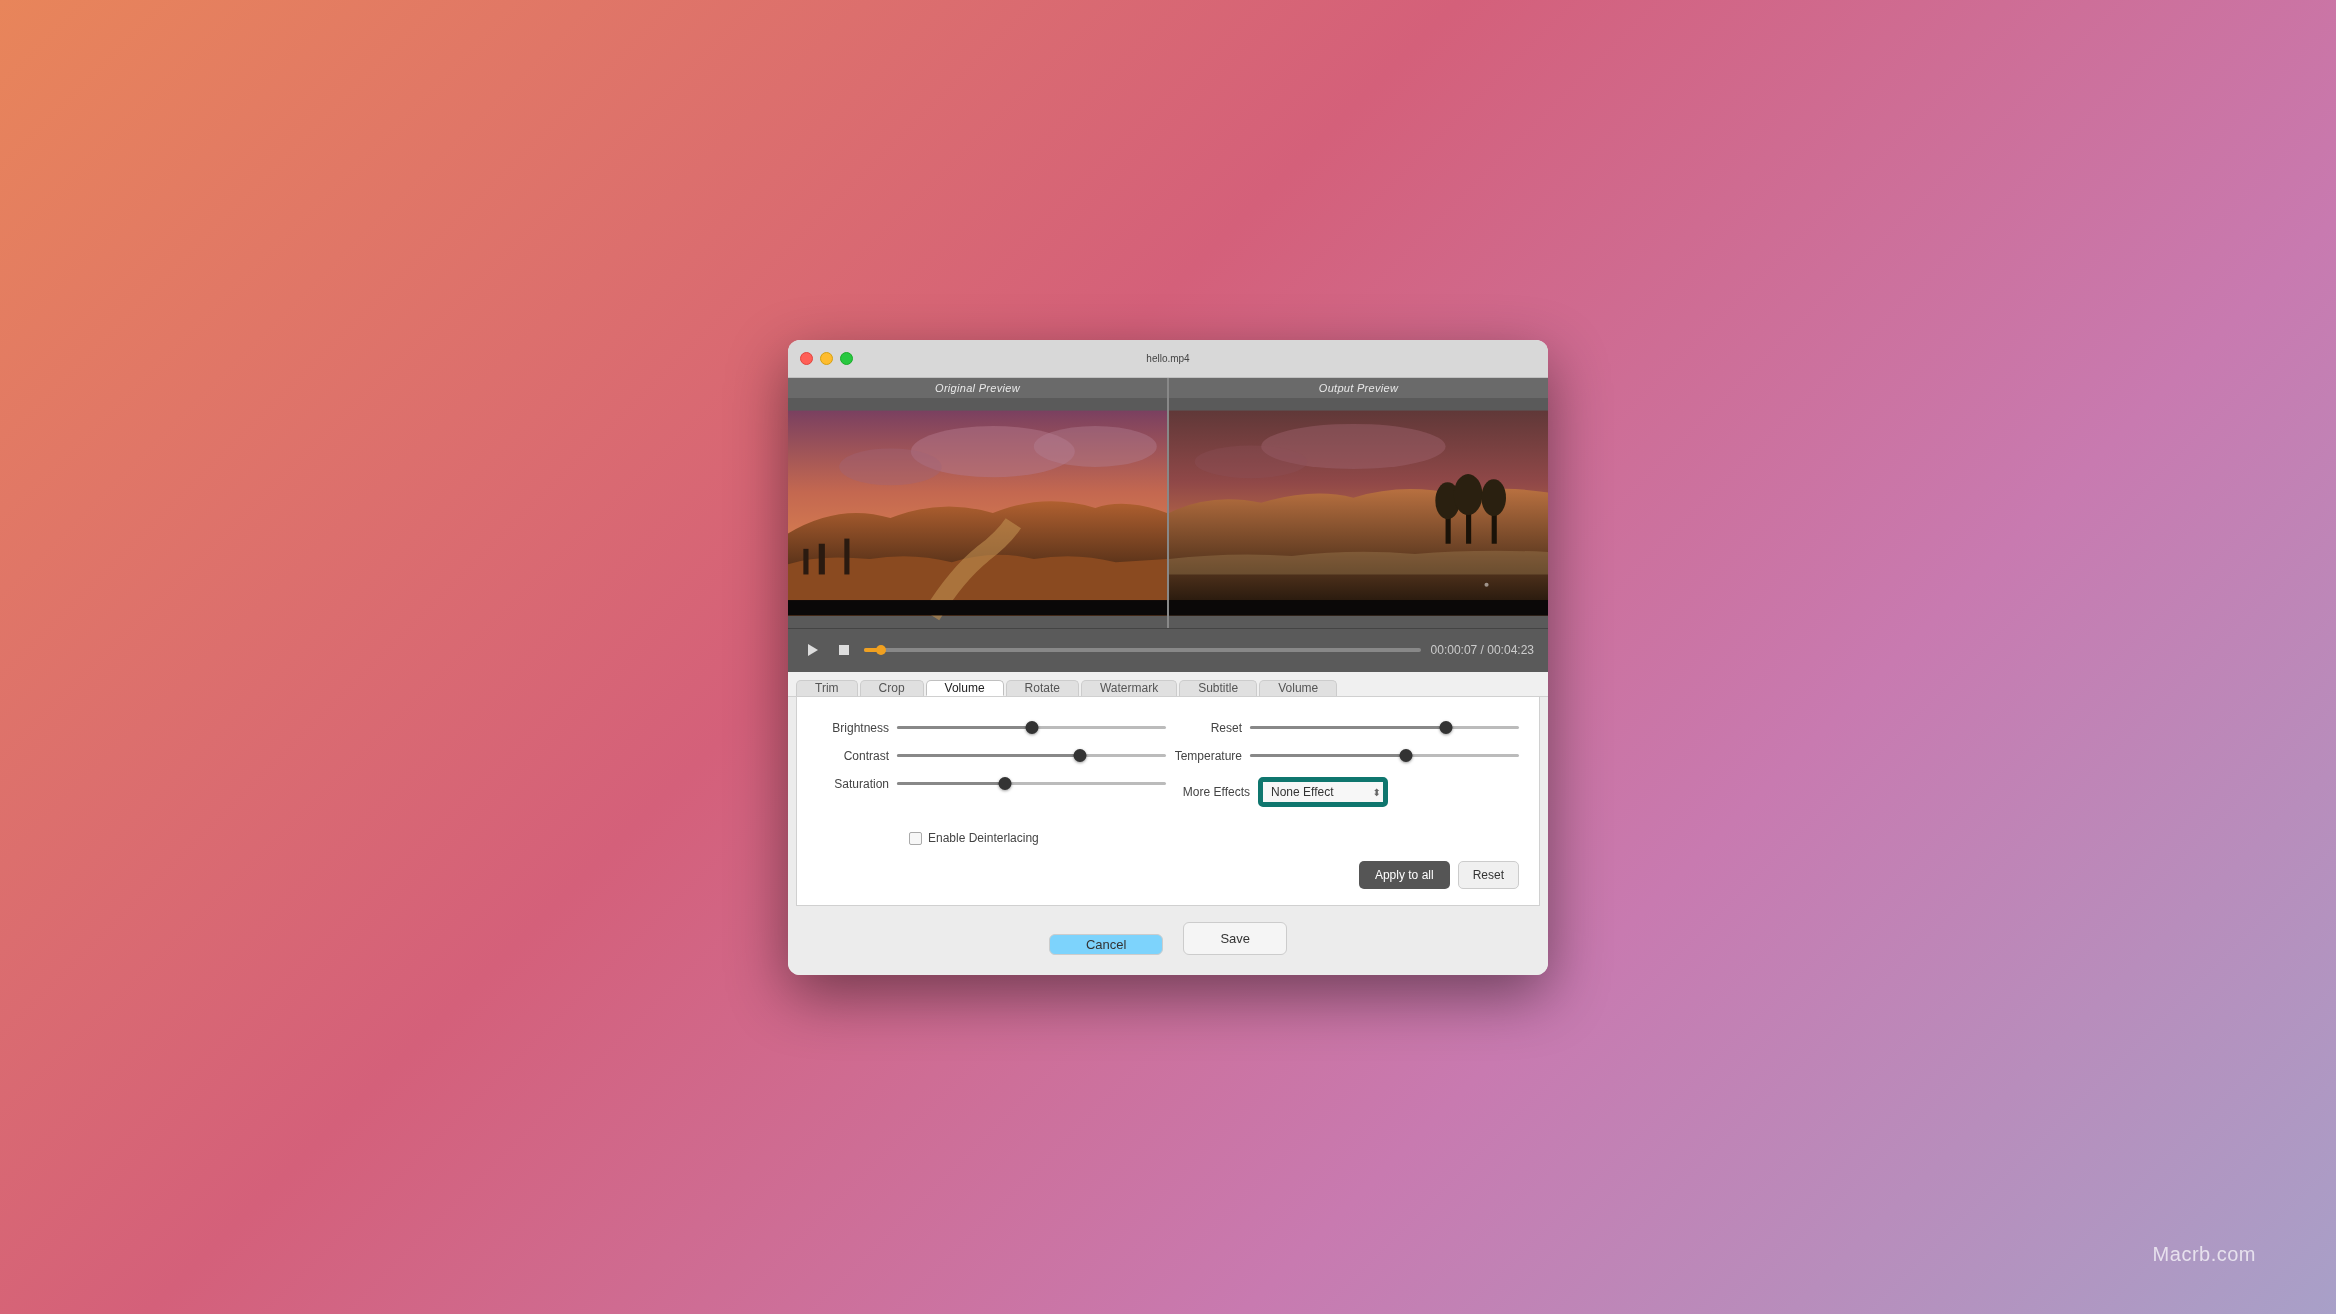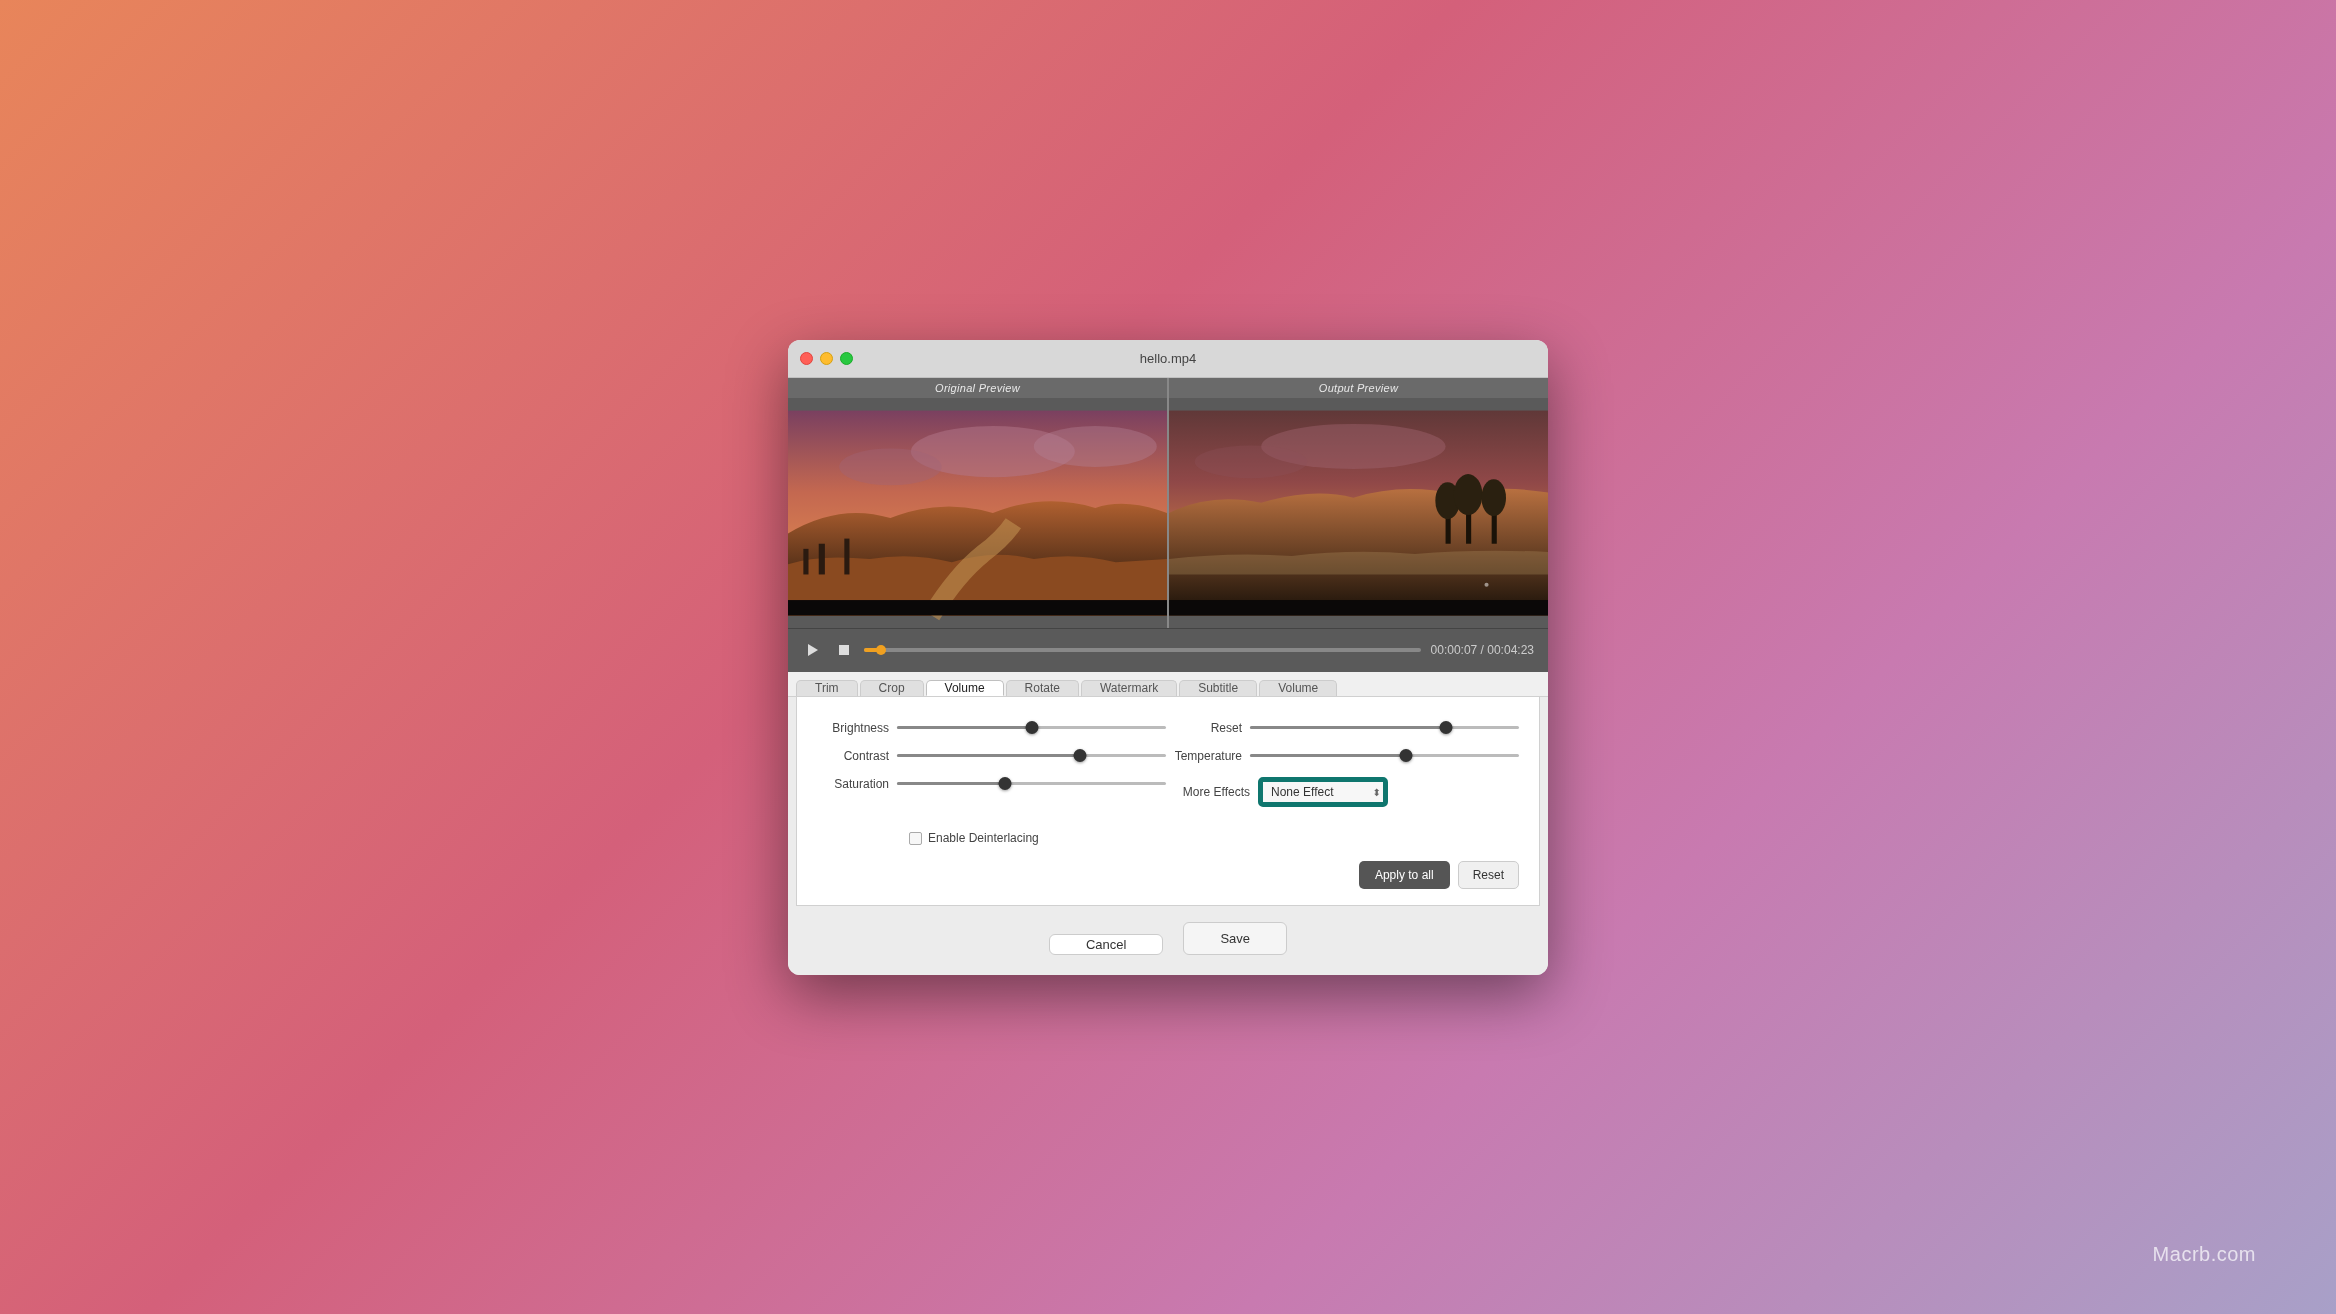--- a/index.html
+++ b/index.html
@@ -49,21 +49,21 @@
       height: 13px;
       border-radius: 50%;
     }
     .tl-close { background: #ff5f57; border: 1px solid #e0443e; }
     .tl-min { background: #febc2e; border: 1px solid #d4a012; }
     .tl-max { background: #28c840; border: 1px solid #1aab29; }
     .title-text {
       position: absolute;
       left: 50%;
       transform: translateX(-50%);
-      font-size: 13px;
+      font-size: 10px;
       color: #444;
       font-weight: 500;
     }
     .preview-area {
       background: #5a5a5a;
       display: flex;
       height: 250px;
     }
     .preview-panel {
       flex: 1;
@@ -292,21 +292,21 @@
       cursor: pointer;
     }
     .bottom-bar {
       display: flex;
       justify-content: center;
       gap: 20px;
       padding: 16px 0 20px;
       background: #ececec;
     }
     .btn-cancel {
-      background: #ffffff;
+      background: #7dd3fc;
       color: #333;
       border: 1px solid #ccc;
       border-radius: 6px;
       padding: 0 36px;
       font-size: 13px;
       cursor: pointer;
       min-width: 100px;
       margin-top: 12px;
     }
     .btn-save {

